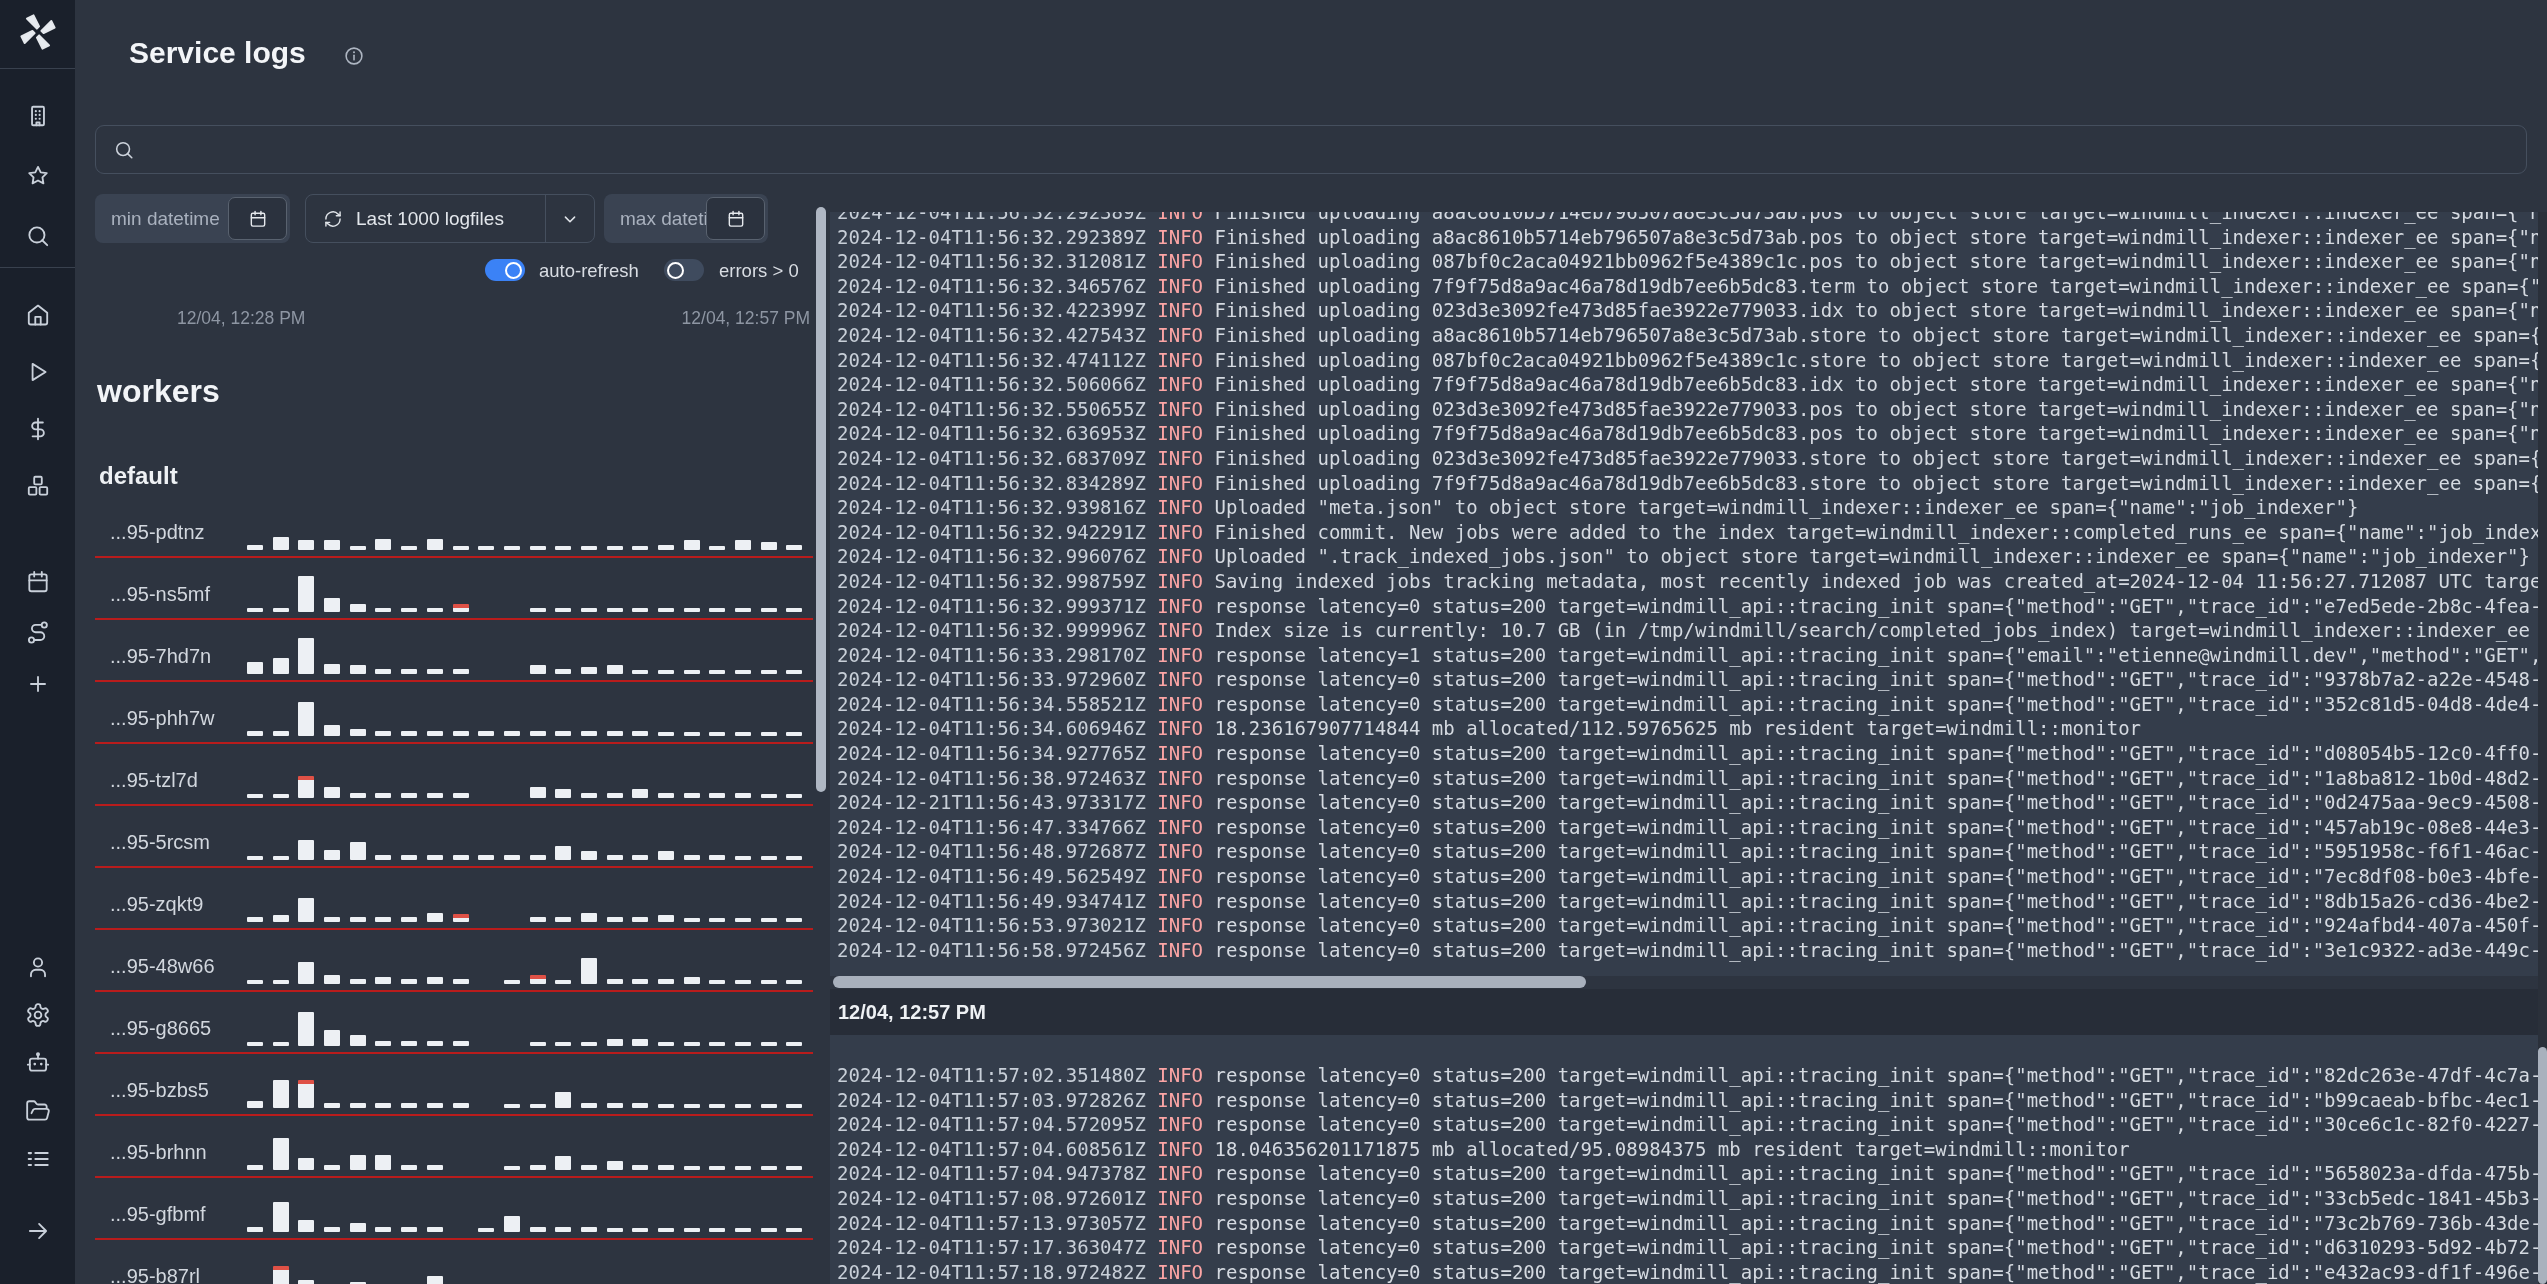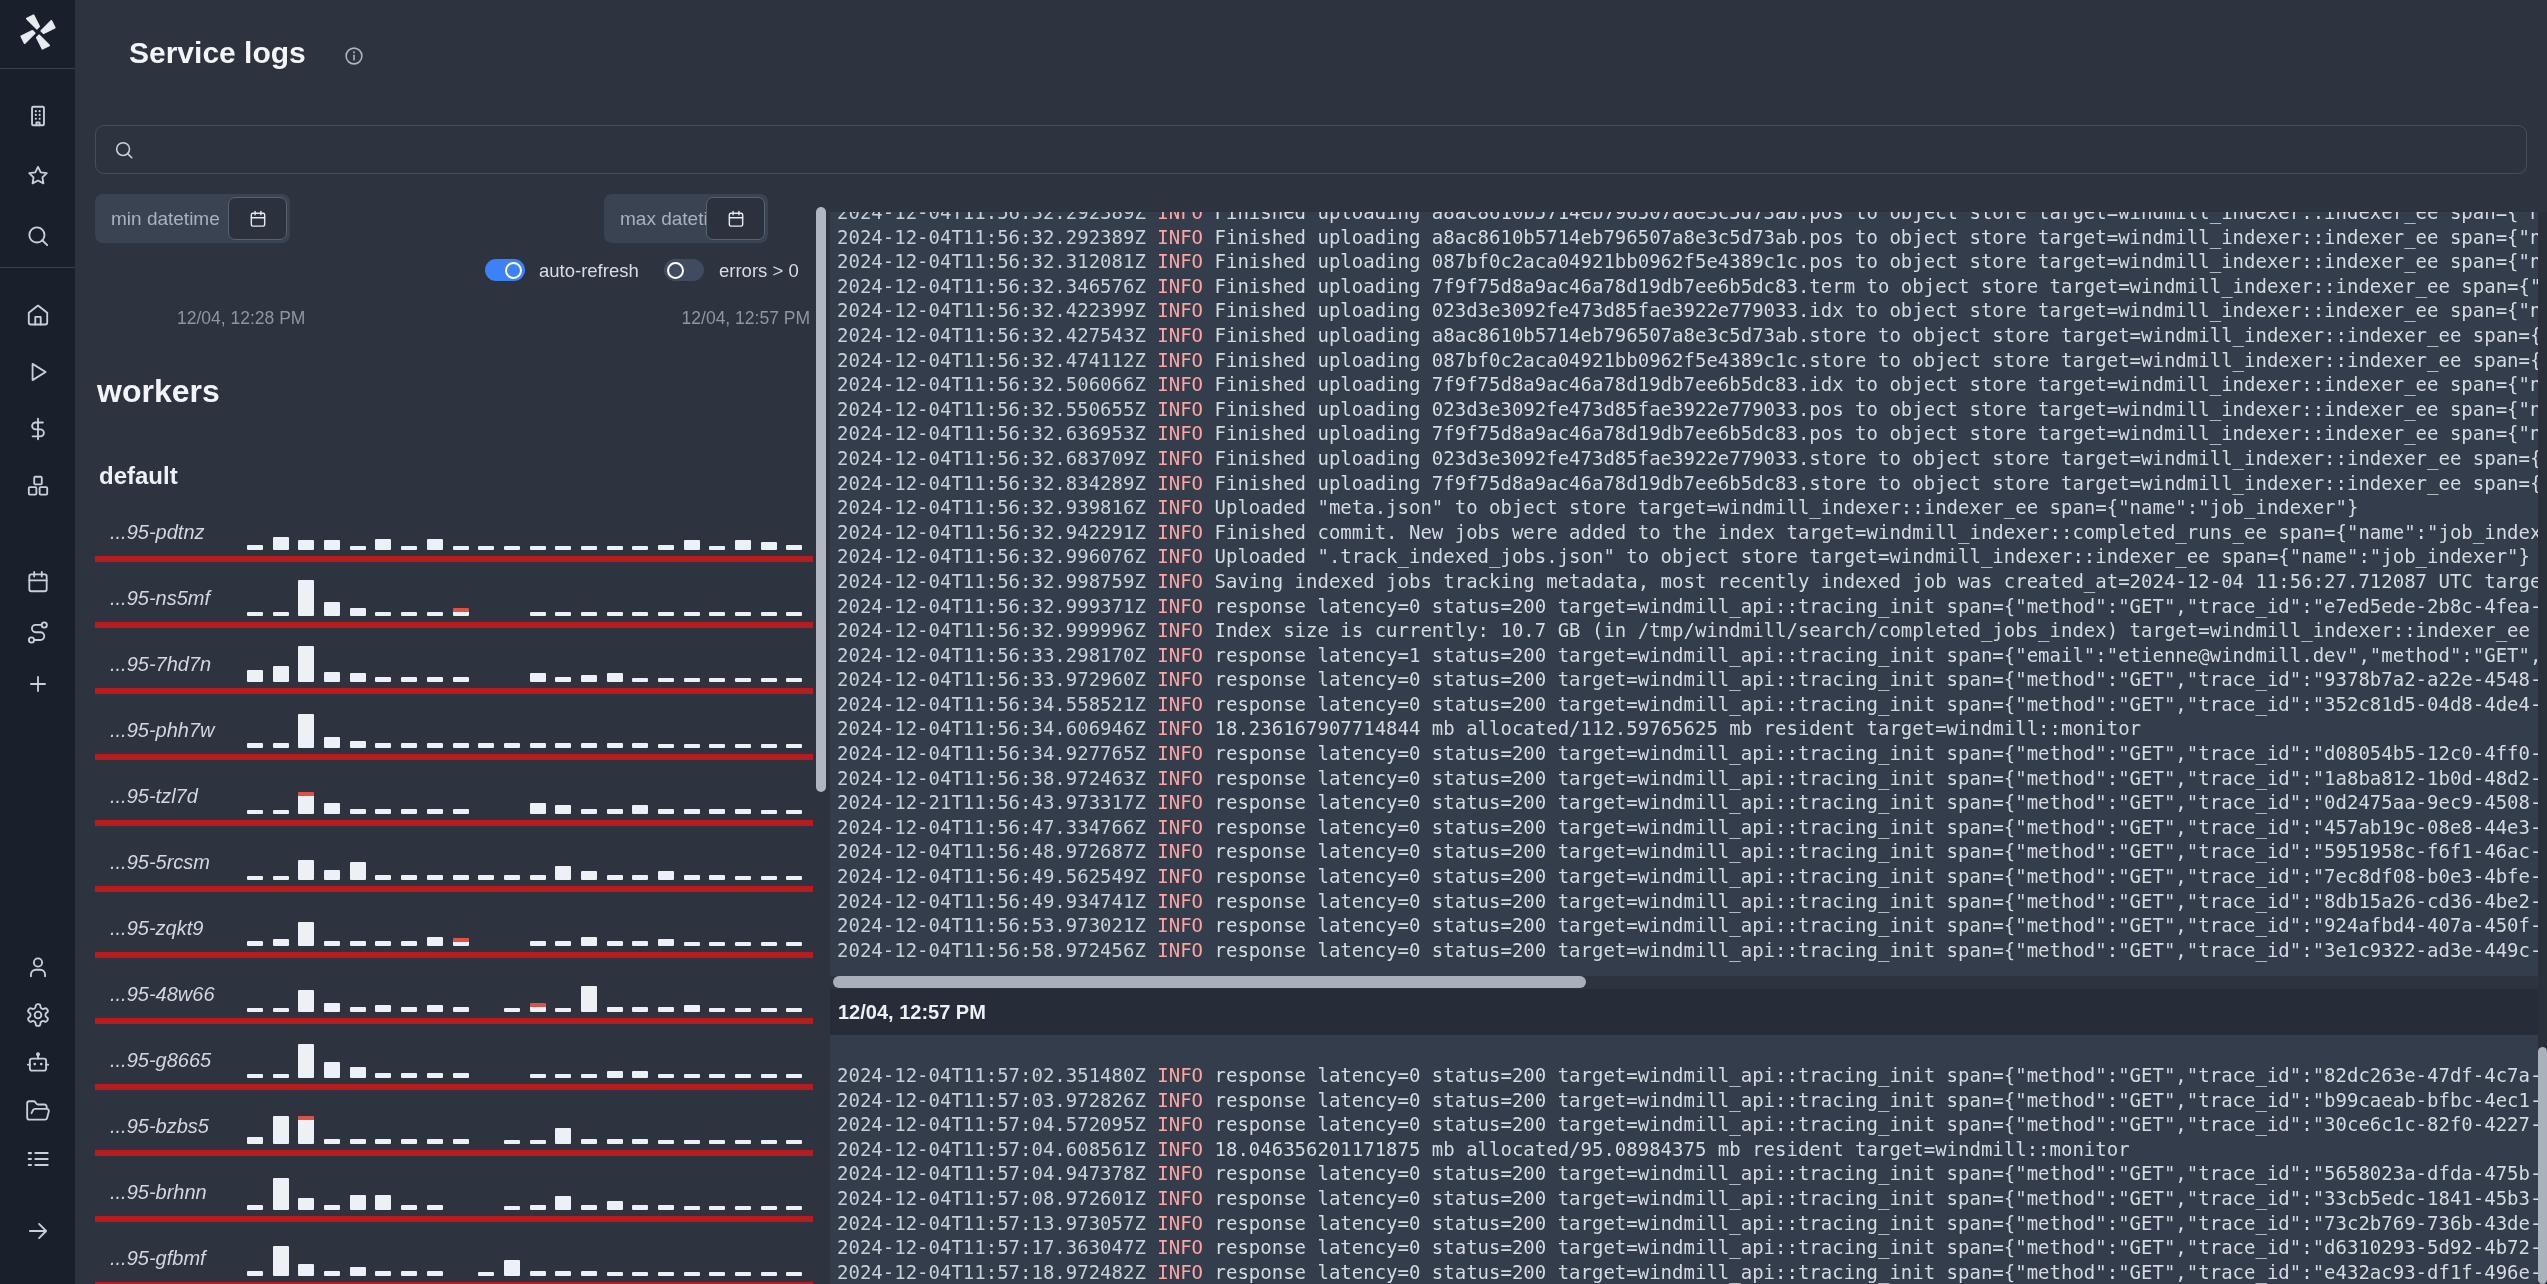--- a/index.html
+++ b/index.html
@@ -44,21 +44,21 @@
   .toggle.on{background:#3b82f6;}  .toggle.on .knob{right:3px;}
   .toggle.off{background:#3f4b5e;} .toggle.off .knob{left:3px;}
   .tg-label{position:absolute;top:260px;font-size:18.5px;color:#d9dde3;}
   .date-label{position:absolute;top:308px;font-size:17.5px;color:#8e96a3;}
   .date-left{left:177px;}
   .date-right{left:560px;width:250px;text-align:right;}
   
   .workers-heading{position:absolute;left:97px;top:373px;font-size:32px;font-weight:bold;color:#f2f4f7;margin:0;}
   .workers-group{position:absolute;left:99px;top:462px;font-size:24px;font-weight:bold;color:#eef1f4;margin:0;}
   .worker-rows{position:absolute;left:95px;top:496px;width:718px;}
-  .worker-row{position:relative;height:60px;border-bottom:6px solid #b91c1c;cursor:pointer;font-style:italic;}
+  .worker-row{position:relative;height:60px;border-bottom:2px solid #b91c1c;cursor:pointer;}
   .worker-name{position:absolute;left:15px;bottom:12px;font-size:20px;color:#d2d7de;}
   .worker-bars{position:absolute;left:152px;bottom:6px;display:flex;align-items:flex-end;}
   .wbar{width:16px;margin-right:9.7px;background:#edf0f4;border-radius:1px;}
   .wbar.err{border-top:4px solid #df5146;}
   .wbar.empty{background:transparent;}
   .left-vscroll{position:absolute;left:816px;top:207px;width:10px;height:585px;background:#afb7c3;border-radius:5px;cursor:pointer;}
   
   .log-notice{position:absolute;left:830px;top:188px;width:1717px;text-align:center;font-size:17px;color:#99a2af;}
   .log-pane{position:absolute;left:830px;width:1717px;background:#343d4b;overflow:hidden;box-sizing:border-box;padding-left:7px;}
   #log-sec-1{top:212px;height:764px;}
@@ -222,20 +222,35 @@
   <div class="dt-input dt-min">
     <input type="text" placeholder="min datetime" style="">
     <span class="cal-btn">
       <svg viewBox="0 0 24 24">
           <rect x="4" y="5" width="16" height="15.5" rx="1.8"></rect>
           <path d="M8.5 2.8V7M15.5 2.8V7M4 10.5h16"></path>
         </svg>
     </span>
   </div>
 
+  <div class="logfiles-select">
+    <svg class="refresh" viewBox="0 0 24 24">
+      <path d="M3.5 12a8.5 8.5 0 0 1 14.7-5.8L20.5 8"></path>
+        <path d="M20.5 3.5V8h-4.5"></path>
+      <path d="M20.5 12a8.5 8.5 0 0 1-14.7 5.8L3.5 16"></path>
+        <path d="M3.5 20.5V16H8"></path>
+    </svg>
+    <span class="lbl">Last 1000 logfiles</span>
+    <span class="sep"></span>
+    <span class="chev">
+      <svg viewBox="0 0 24 24" stroke-width="2.1">
+          <path d="m7 10 5 5 5-5"></path>
+        </svg>
+    </span>
+  </div>
 
   <div class="dt-input dt-max">
     <input type="text" placeholder="max datetime" style="">
     <span class="cal-btn">
       <svg viewBox="0 0 24 24">
           <rect x="4" y="5" width="16" height="15.5" rx="1.8"></rect>
           <path d="M8.5 2.8V7M15.5 2.8V7M4 10.5h16"></path>
         </svg>
     </span>
   </div>

